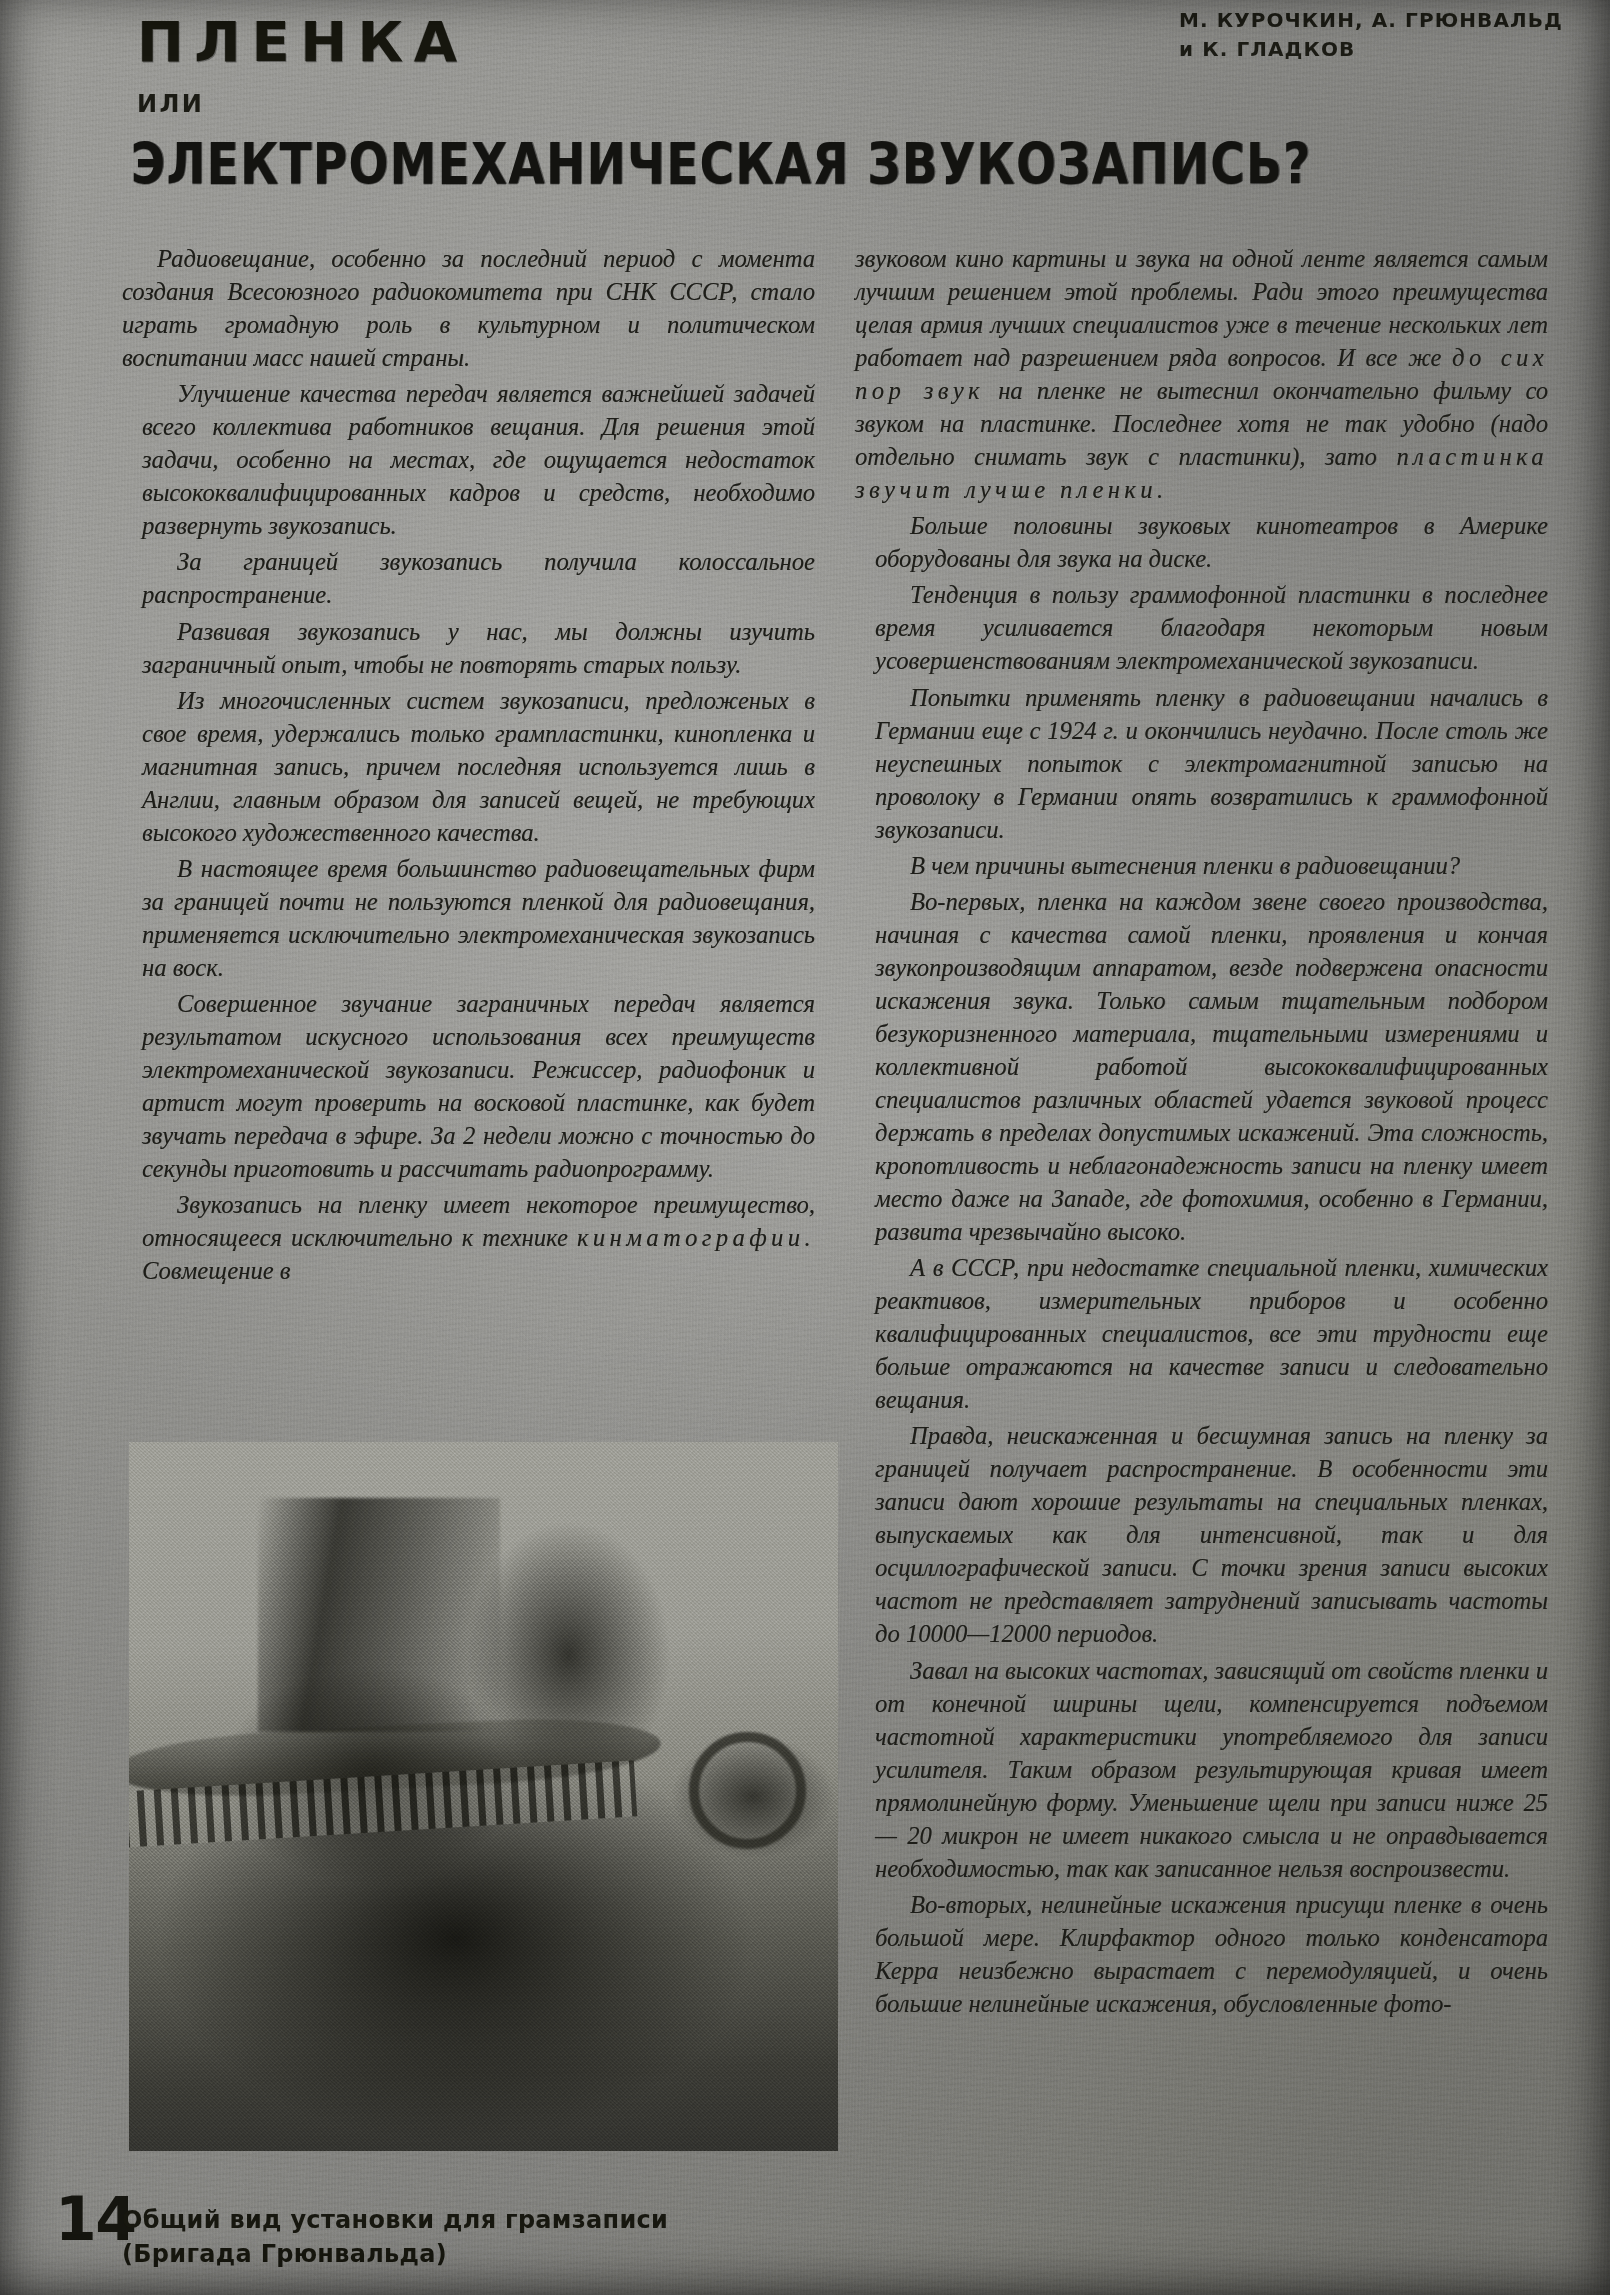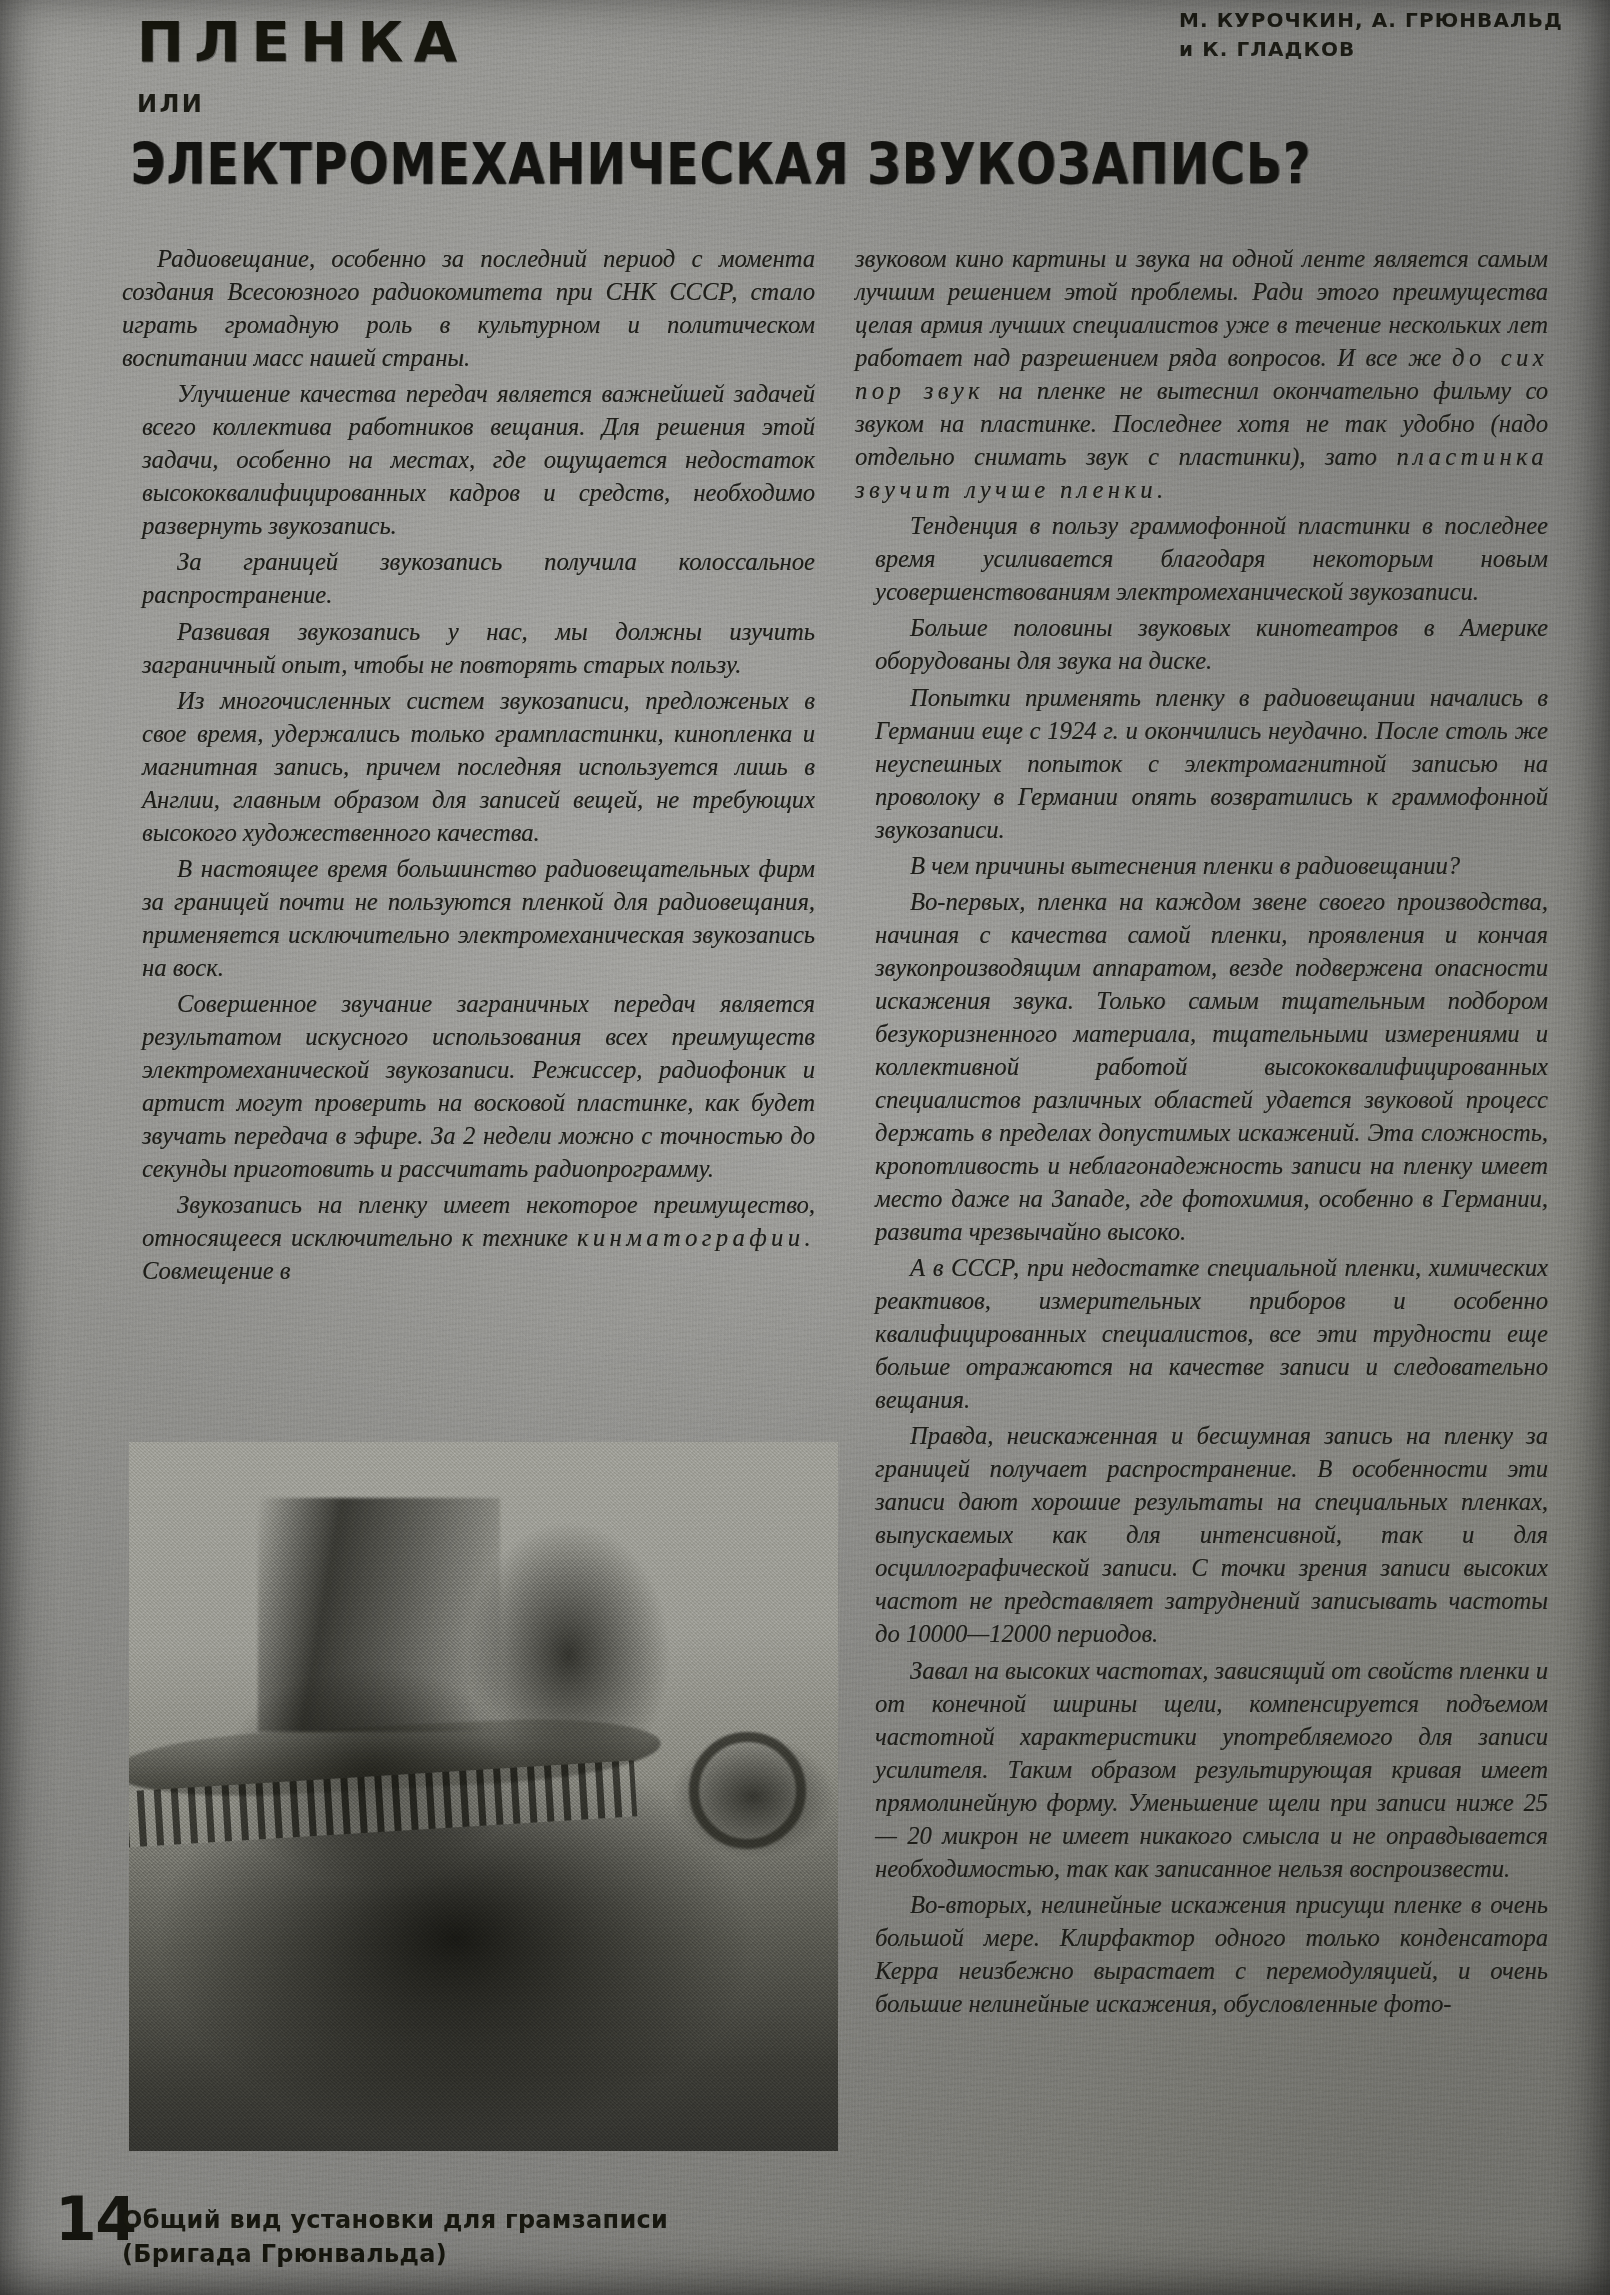--- a/index.html
+++ b/index.html
@@ -290,22 +290,22 @@
       <p>За границей звукозапись получила колоссальное распространение.</p>
       <p>Развивая звукозапись у нас, мы должны изучить заграничный опыт, чтобы не повторять старых пользу.</p>
       <p>Из многочисленных систем звукозаписи, предложеных в свое время, удержались только грампластинки, кинопленка и магнитная запись, причем последняя используется лишь в Англии, главным образом для записей вещей, не требующих высокого художественного качества.</p>
       <p>В настоящее время большинство радиовещательных фирм за границей почти не пользуются пленкой для радиовещания, применяется исключительно электромеханическая звукозапись на воск.</p>
       <p>Совершенное звучание заграничных передач является результатом искусного использования всех преимуществ электромеханической звукозаписи. Режиссер, радиофоник и артист могут проверить на восковой пластинке, как будет звучать передача в эфире. За 2 недели можно с точностью до секунды приготовить и рассчитать радиопрограмму.</p>
       <p><span>Звукозапись на пленку имеет некоторое преимущество, относящееся исключительно к технике </span><span class="sp">кинматографии.</span><span> Совмещение в</span></p>
     </div>
 
     <div class="col col-right">
       <p style="text-indent:0"><span>звуковом кино картины и звука на одной ленте является самым лучшим решением этой проблемы. Ради этого преимущества целая армия лучших специалистов уже в течение нескольких лет работает над разрешением ряда вопросов. И все же </span><span class="sp">до сих пор звук</span><span> на пленке не вытеснил окончательно фильму со звуком на пластинке. Последнее хотя не так удобно (надо отдельно снимать звук с пластинки), зато </span><span class="sp">пластинка звучит лучше пленки.</span></p>
+      <p>Больше половины звуковых кинотеатров в Америке оборудованы для звука на диске.</p>
       <p>Тенденция в пользу граммофонной пластинки в последнее время усиливается благодаря некоторым новым усовершенствованиям электромеханической звукозаписи.</p>
-      <p>Больше половины звуковых кинотеатров в Америке оборудованы для звука на диске.</p>
       <p>Попытки применять пленку в радиовещании начались в Германии еще с 1924 г. и окончились неудачно. После столь же неуспешных попыток с электромагнитной записью на проволоку в Германии опять возвратились к граммофонной звукозаписи.</p>
       <p>В чем причины вытеснения пленки в радиовещании?</p>
       <p>Во-первых, пленка на каждом звене своего производства, начиная с качества самой пленки, проявления и кончая звукопроизводящим аппаратом, везде подвержена опасности искажения звука. Только самым тщательным подбором безукоризненного материала, тщательными измерениями и коллективной работой высококвалифицированных специалистов различных областей удается звуковой процесс держать в пределах допустимых искажений. Эта сложность, кропотливость и неблагонадежность записи на пленку имеет место даже на Западе, где фотохимия, особенно в Германии, развита чрезвычайно высоко.</p>
       <p>А в СССР, при недостатке специальной пленки, химических реактивов, измерительных приборов и особенно квалифицированных специалистов, все эти трудности еще больше отражаются на качестве записи и следовательно вещания.</p>
       <p>Правда, неискаженная и бесшумная запись на пленку за границей получает распространение. В особенности эти записи дают хорошие результаты на специальных пленках, выпускаемых как для интенсивной, так и для осциллографической записи. С точки зрения записи высоких частот не представляет затруднений записывать частоты до 10000—12000 периодов.</p>
       <p>Завал на высоких частотах, зависящий от свойств пленки и от конечной ширины щели, компенсируется подъемом частотной характеристики употребляемого для записи усилителя. Таким образом результирующая кривая имеет прямолинейную форму. Уменьшение щели при записи ниже 25 — 20 микрон не имеет никакого смысла и не оправдывается необходимостью, так как записанное нельзя воспроизвести.</p>
       <p>Во-вторых, нелинейные искажения присущи пленке в очень большой мере. Клирфактор одного только конденсатора Керра неизбежно вырастает с перемодуляцией, и очень большие нелинейные искажения, обусловленные фото-</p>
     </div>
 
     <div class="photo">

